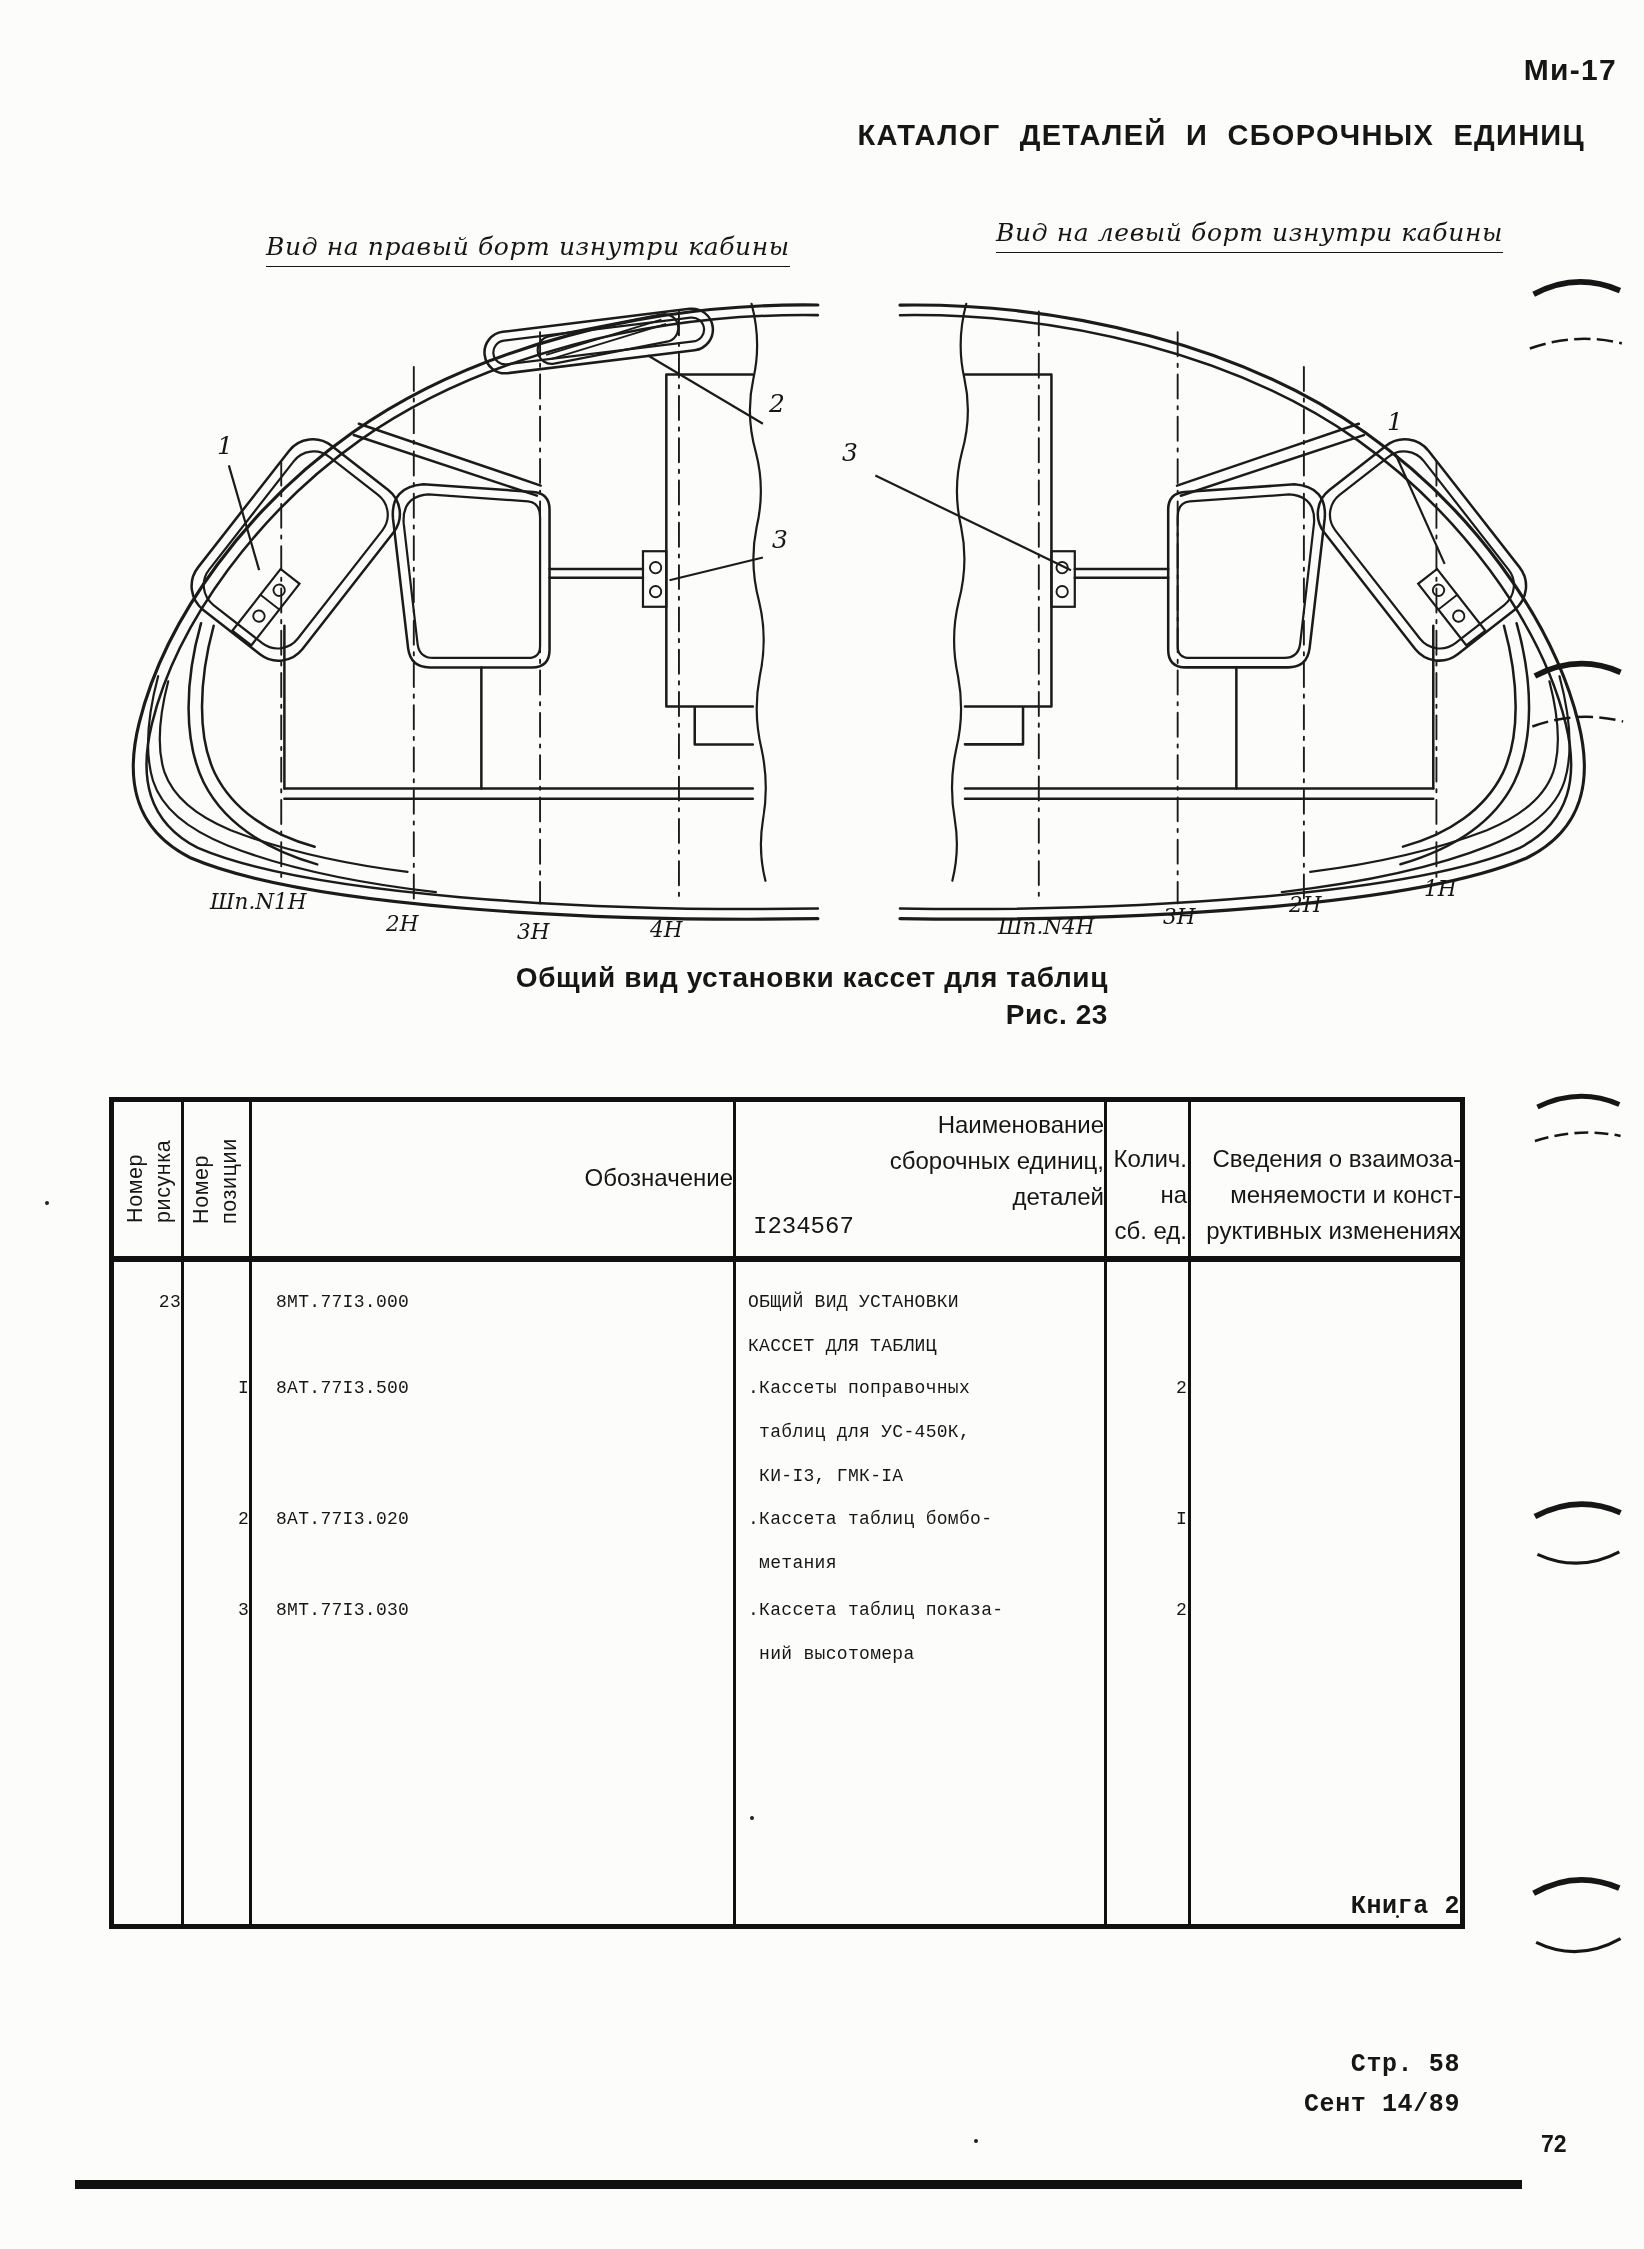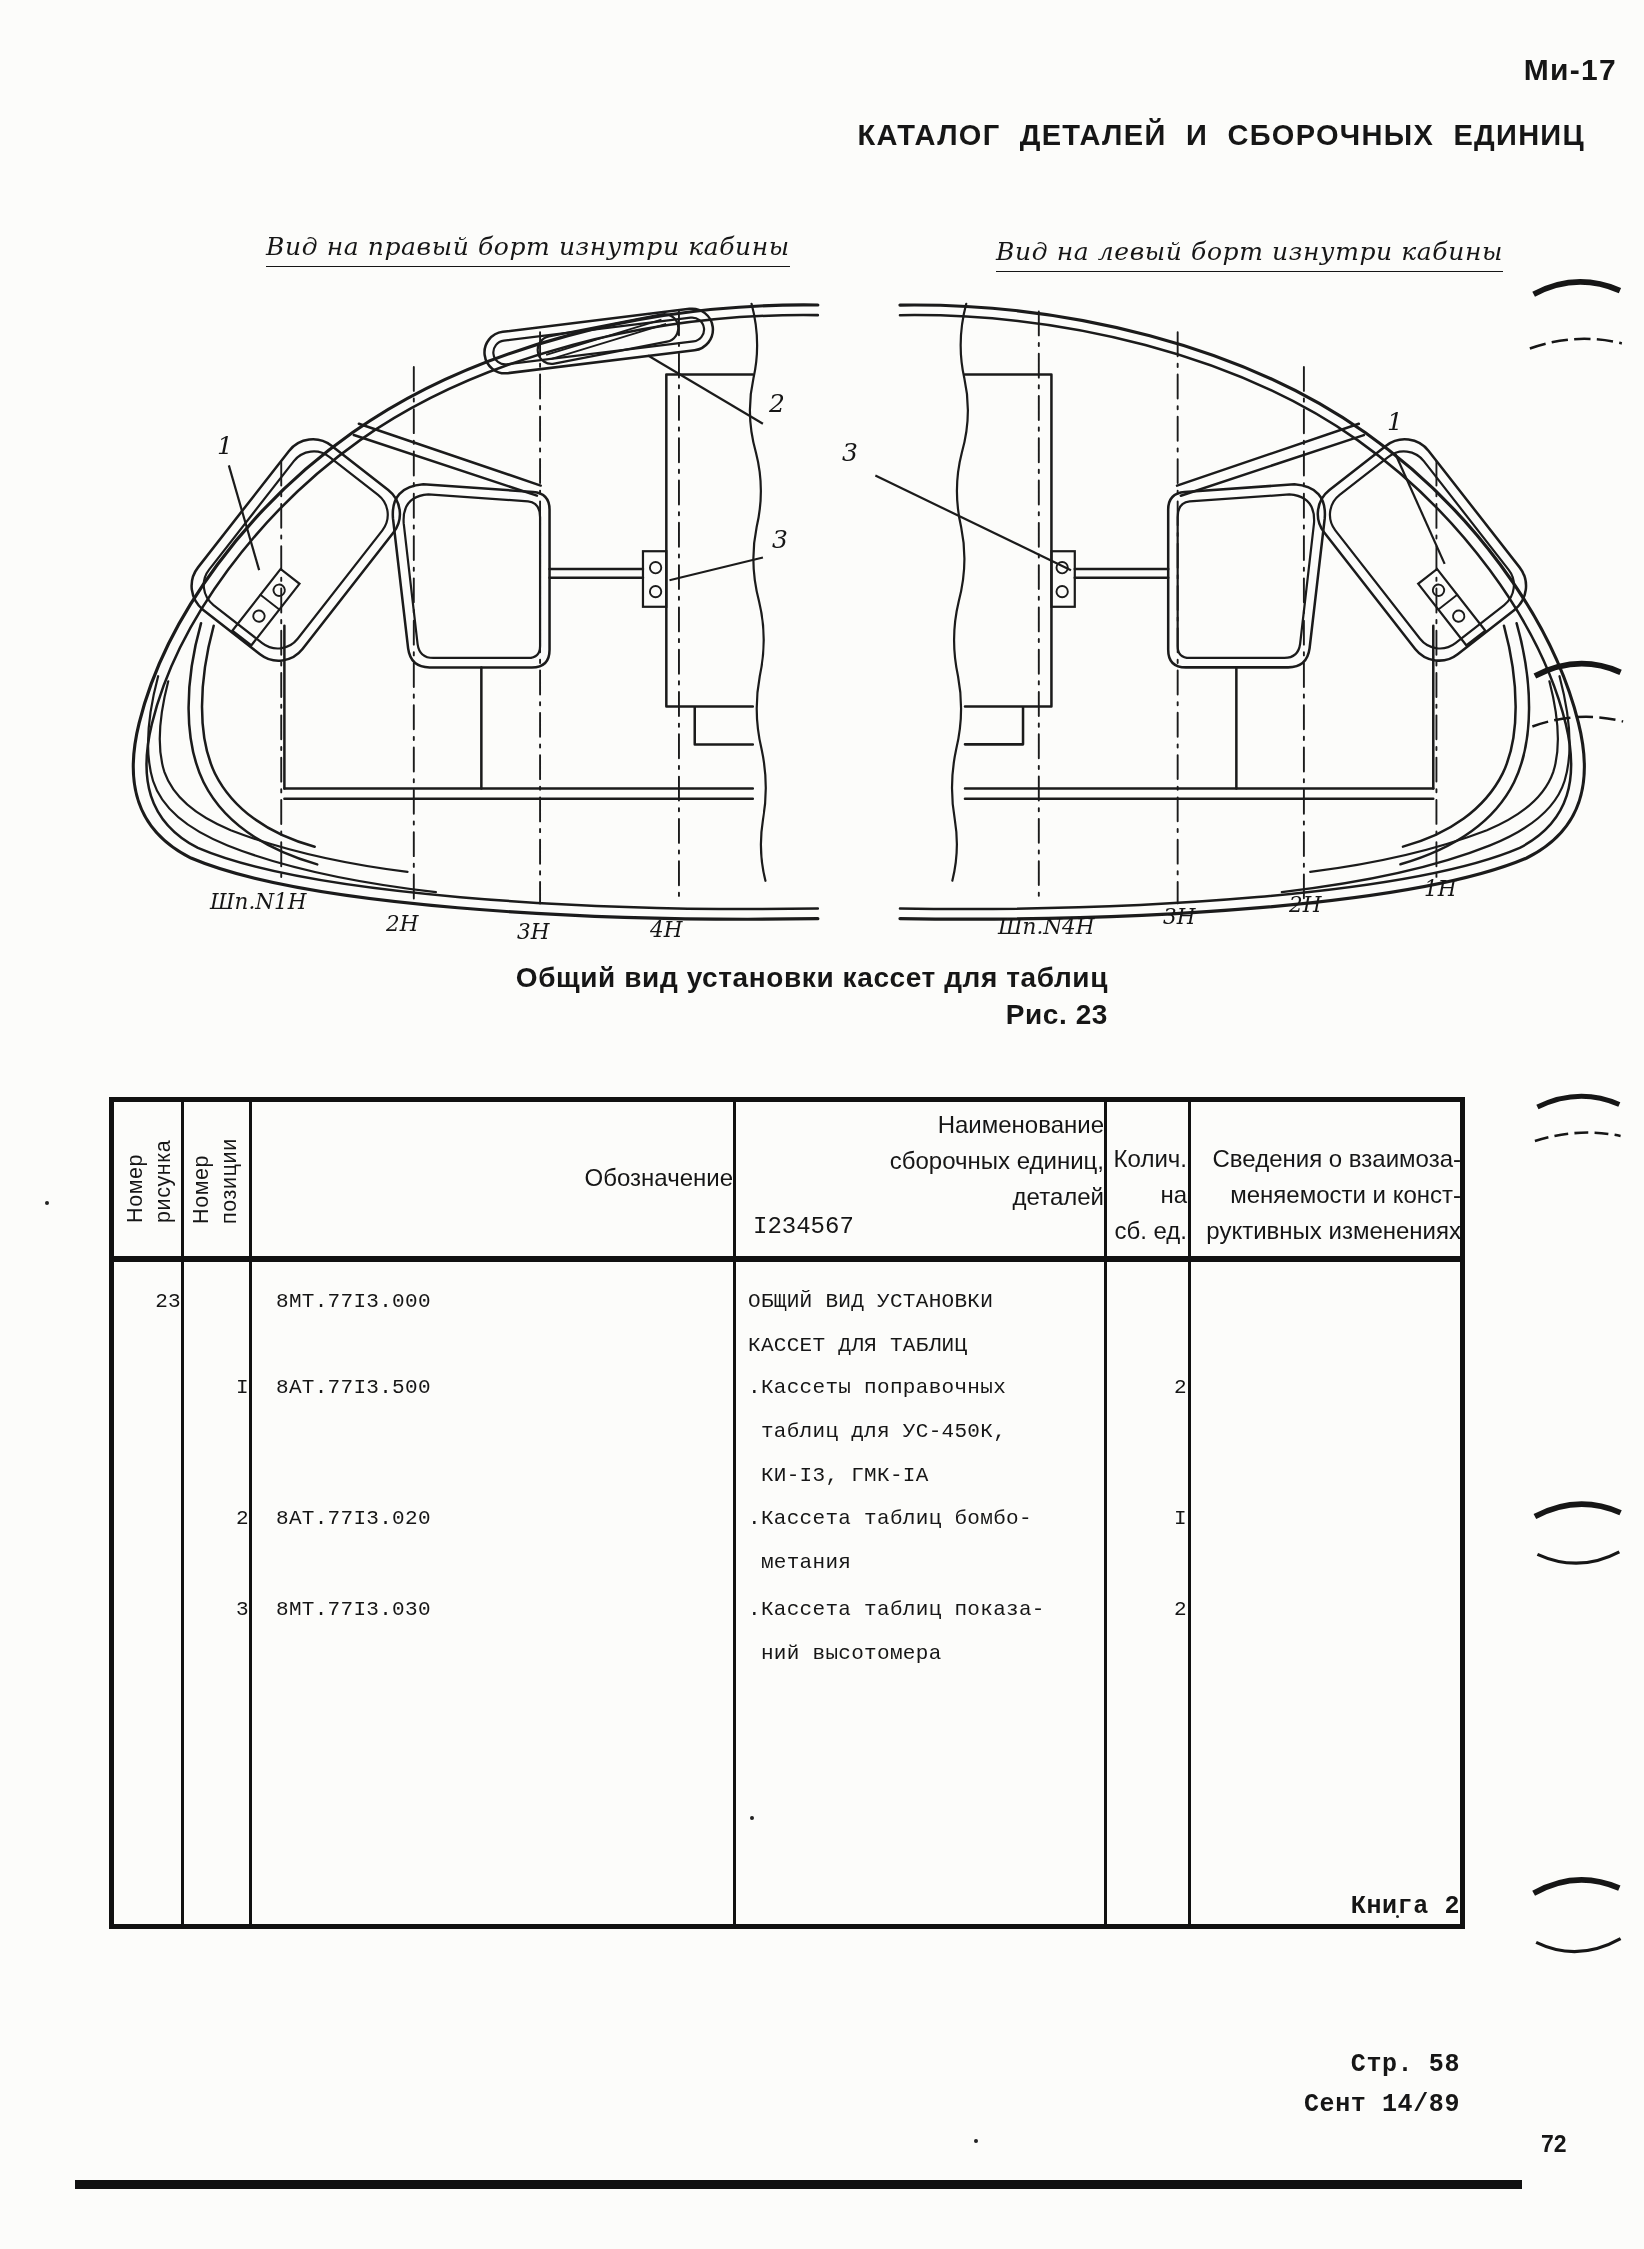--- a/index.html
+++ b/index.html
@@ -26,35 +26,35 @@
   #tbl{border:5.7px solid #111;}
   .vline{position:absolute;top:0;bottom:0;width:3.2px;background:#111;}
   .hdr-div{position:absolute;left:0;right:0;height:6.3px;background:#111;}
   .vert-head{
     writing-mode:vertical-rl;transform:rotate(180deg);
     white-space:pre;font-size:21.5px;line-height:28px;letter-spacing:0.6px;
     display:flex;align-items:center;justify-content:center;
   }
   .headtxt{font-size:24px;line-height:36px;}
   .cell{position:absolute;}
-  .bodytxt{font-size:21px;line-height:44px;letter-spacing:0.3px;}
+  .bodytxt{font-size:18px;line-height:44px;letter-spacing:0.3px;}
   .footline{font-size:25px;font-weight:bold;letter-spacing:0.6px;}
   .rule{position:absolute;background:#111;}
   .speck{position:absolute;background:#222;border-radius:50%;}
 </style>
 </head>
 <body>
 
 <div id="page">
 
   <div class="abs center title1" style="left:0;width:1617px;top:53px">Ми-17</div>
   <div class="abs center title2" style="left:0;width:1585px;top:119px">КАТАЛОГ ДЕТАЛЕЙ И СБОРОЧНЫХ ЕДИНИЦ</div>
 
   <div class="abs hand viewlabel" style="left:266px;top:232px">Вид на правый борт изнутри кабины</div>
-  <div class="abs hand viewlabel" style="left:996px;top:237px">Вид на левый борт изнутри кабины</div>
+  <div class="abs hand viewlabel" style="left:996px;top:218px">Вид на левый борт изнутри кабины</div>
 
   <svg width="0" height="0" style="position:absolute" aria-hidden="true">
     <defs>
       <g id="cabin-base" fill="none" stroke="#1b1b1b" stroke-linecap="round">
         <path stroke-width="3" stroke-dasharray="38 12 5 12" d="M295,300 V960 M505,150 V1000 M705,95 V1000 M925,62 V1000"></path>
         <path stroke-width="5" d="M1145,52 C880,48 600,118 408,254 C246,368 112,544 70,714 C48,802 60,882 152,928 C330,1004 770,1030 1145,1024"></path>
         <path stroke-width="4" d="M1145,68 C885,64 610,132 420,266 C262,378 130,552 90,716 C70,799 82,870 163,912 C335,986 772,1014 1145,1008"></path>
         <path stroke-width="3.5" d="M100,640 C84,700 78,760 92,806 C106,850 150,884 210,908 C300,944 420,968 540,982"></path>
         <path stroke-width="3.5" d="M116,648 C102,702 97,752 110,792 C124,832 162,862 215,884 C298,916 400,938 495,950"></path>
         <path stroke-width="4" d="M168,556 C142,648 140,742 172,808 C204,872 270,914 352,938"></path>

